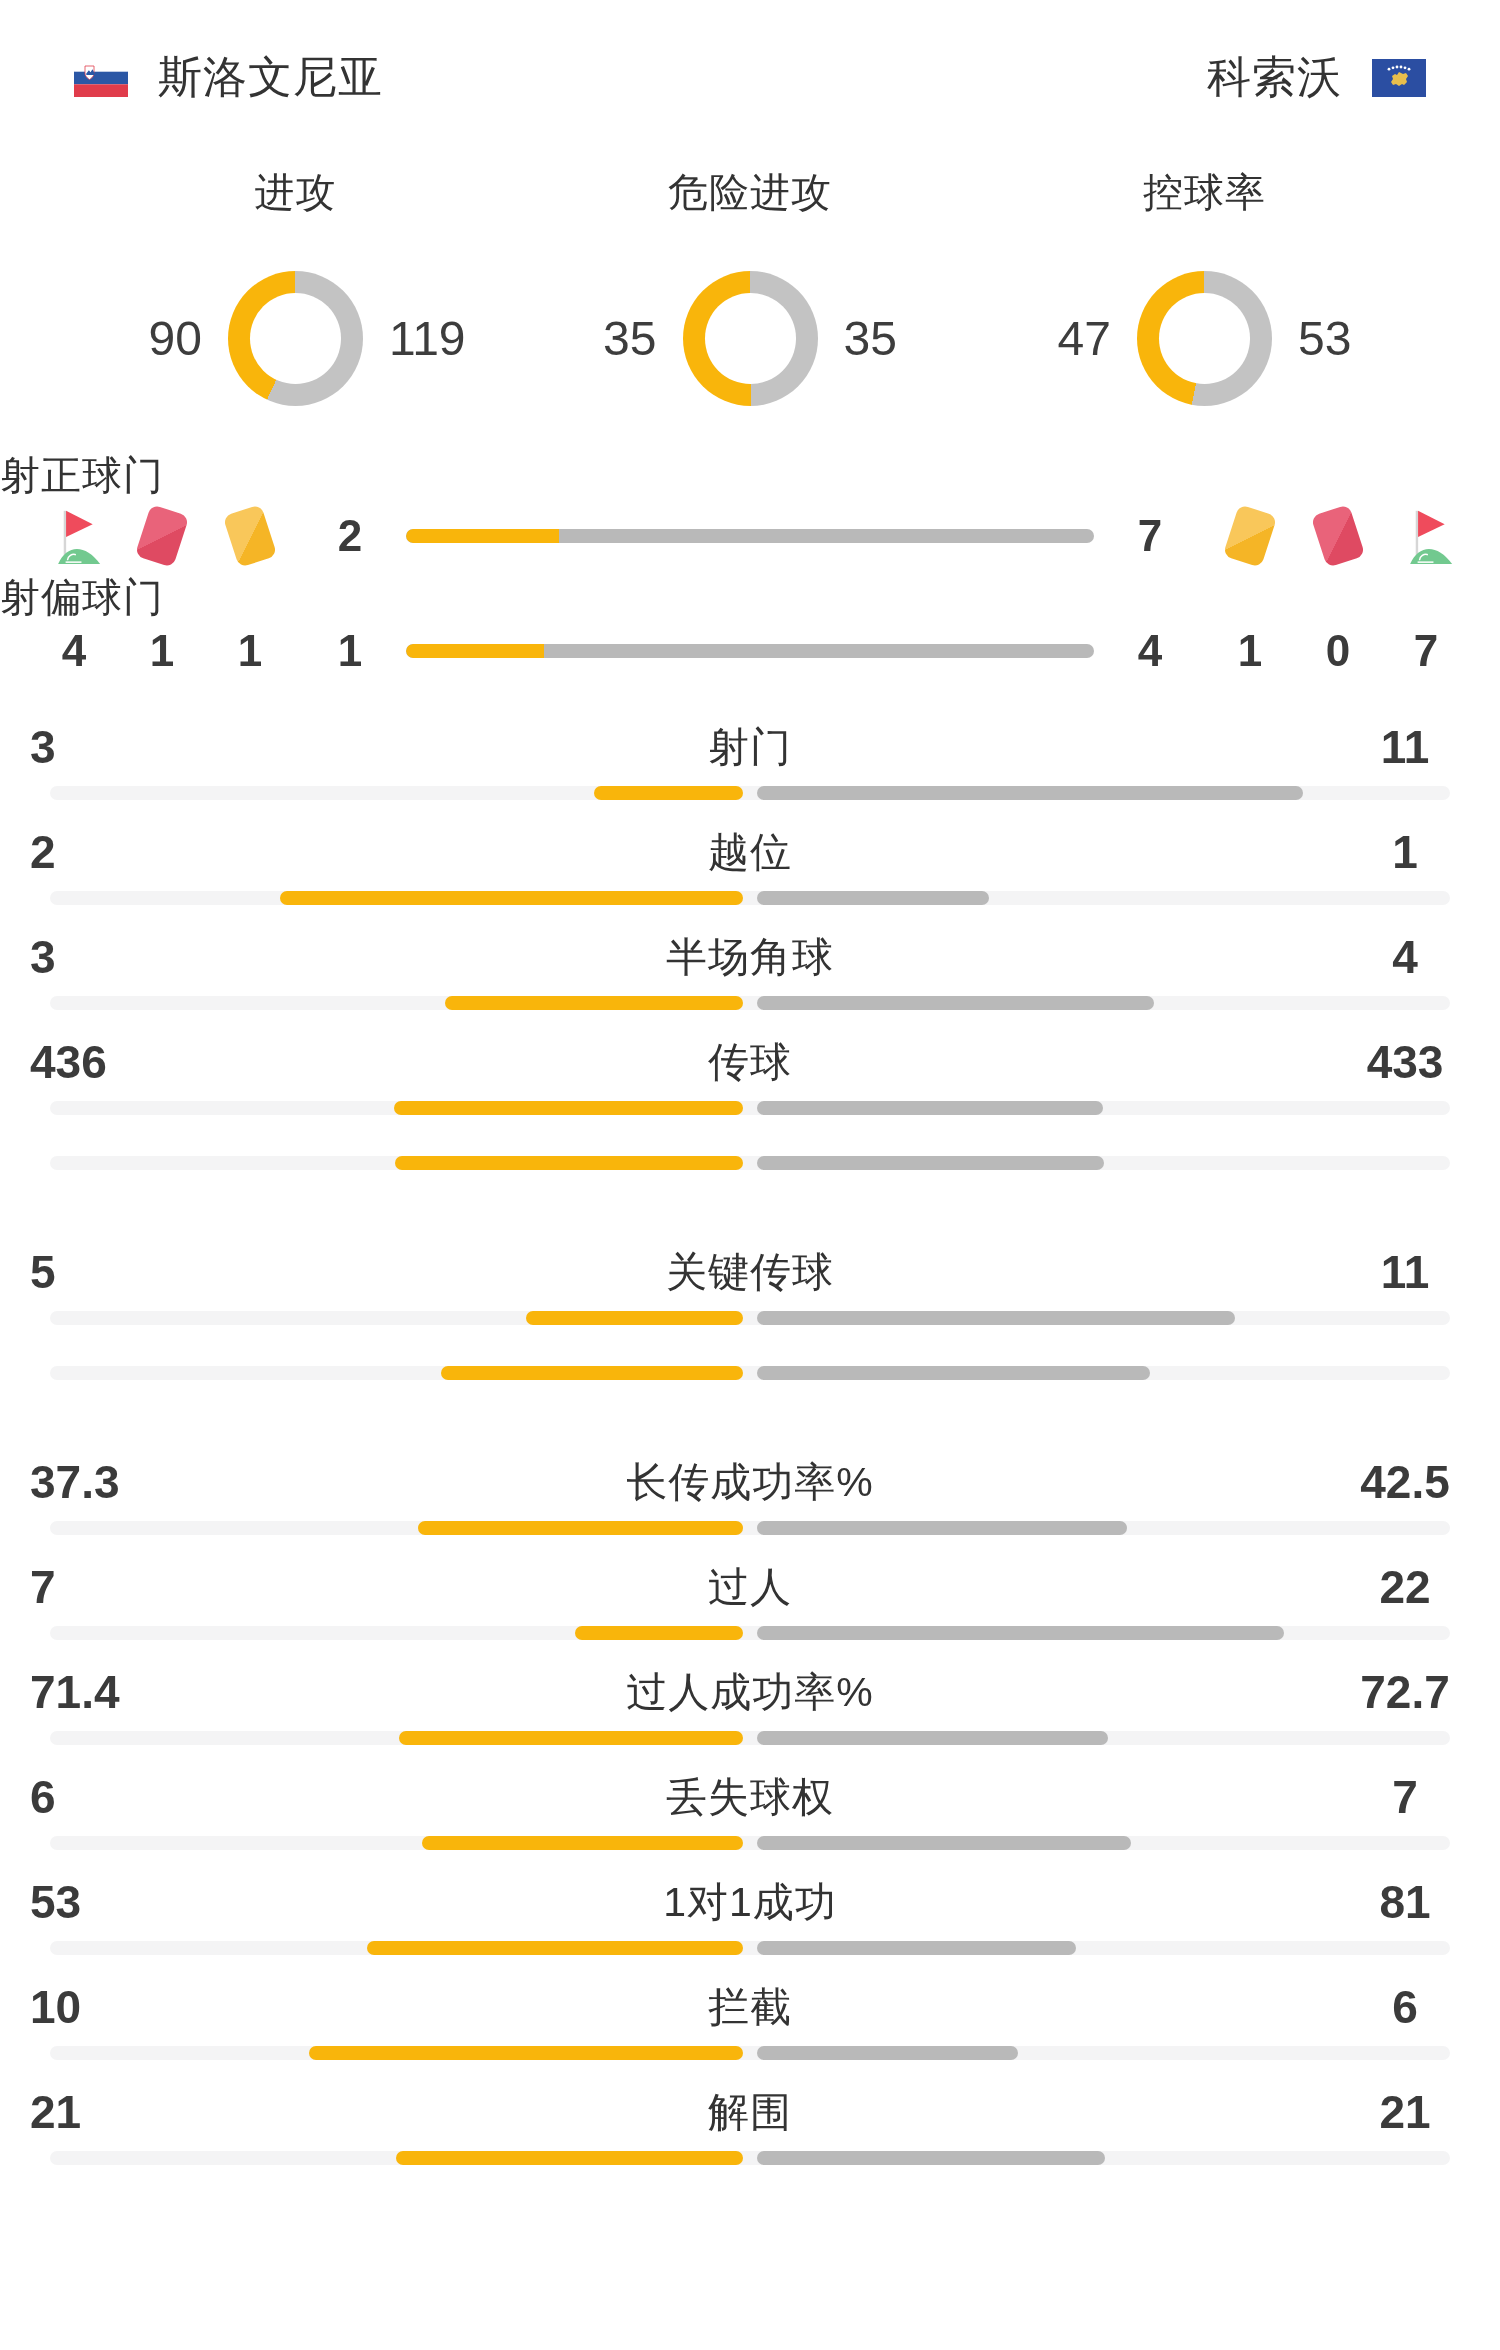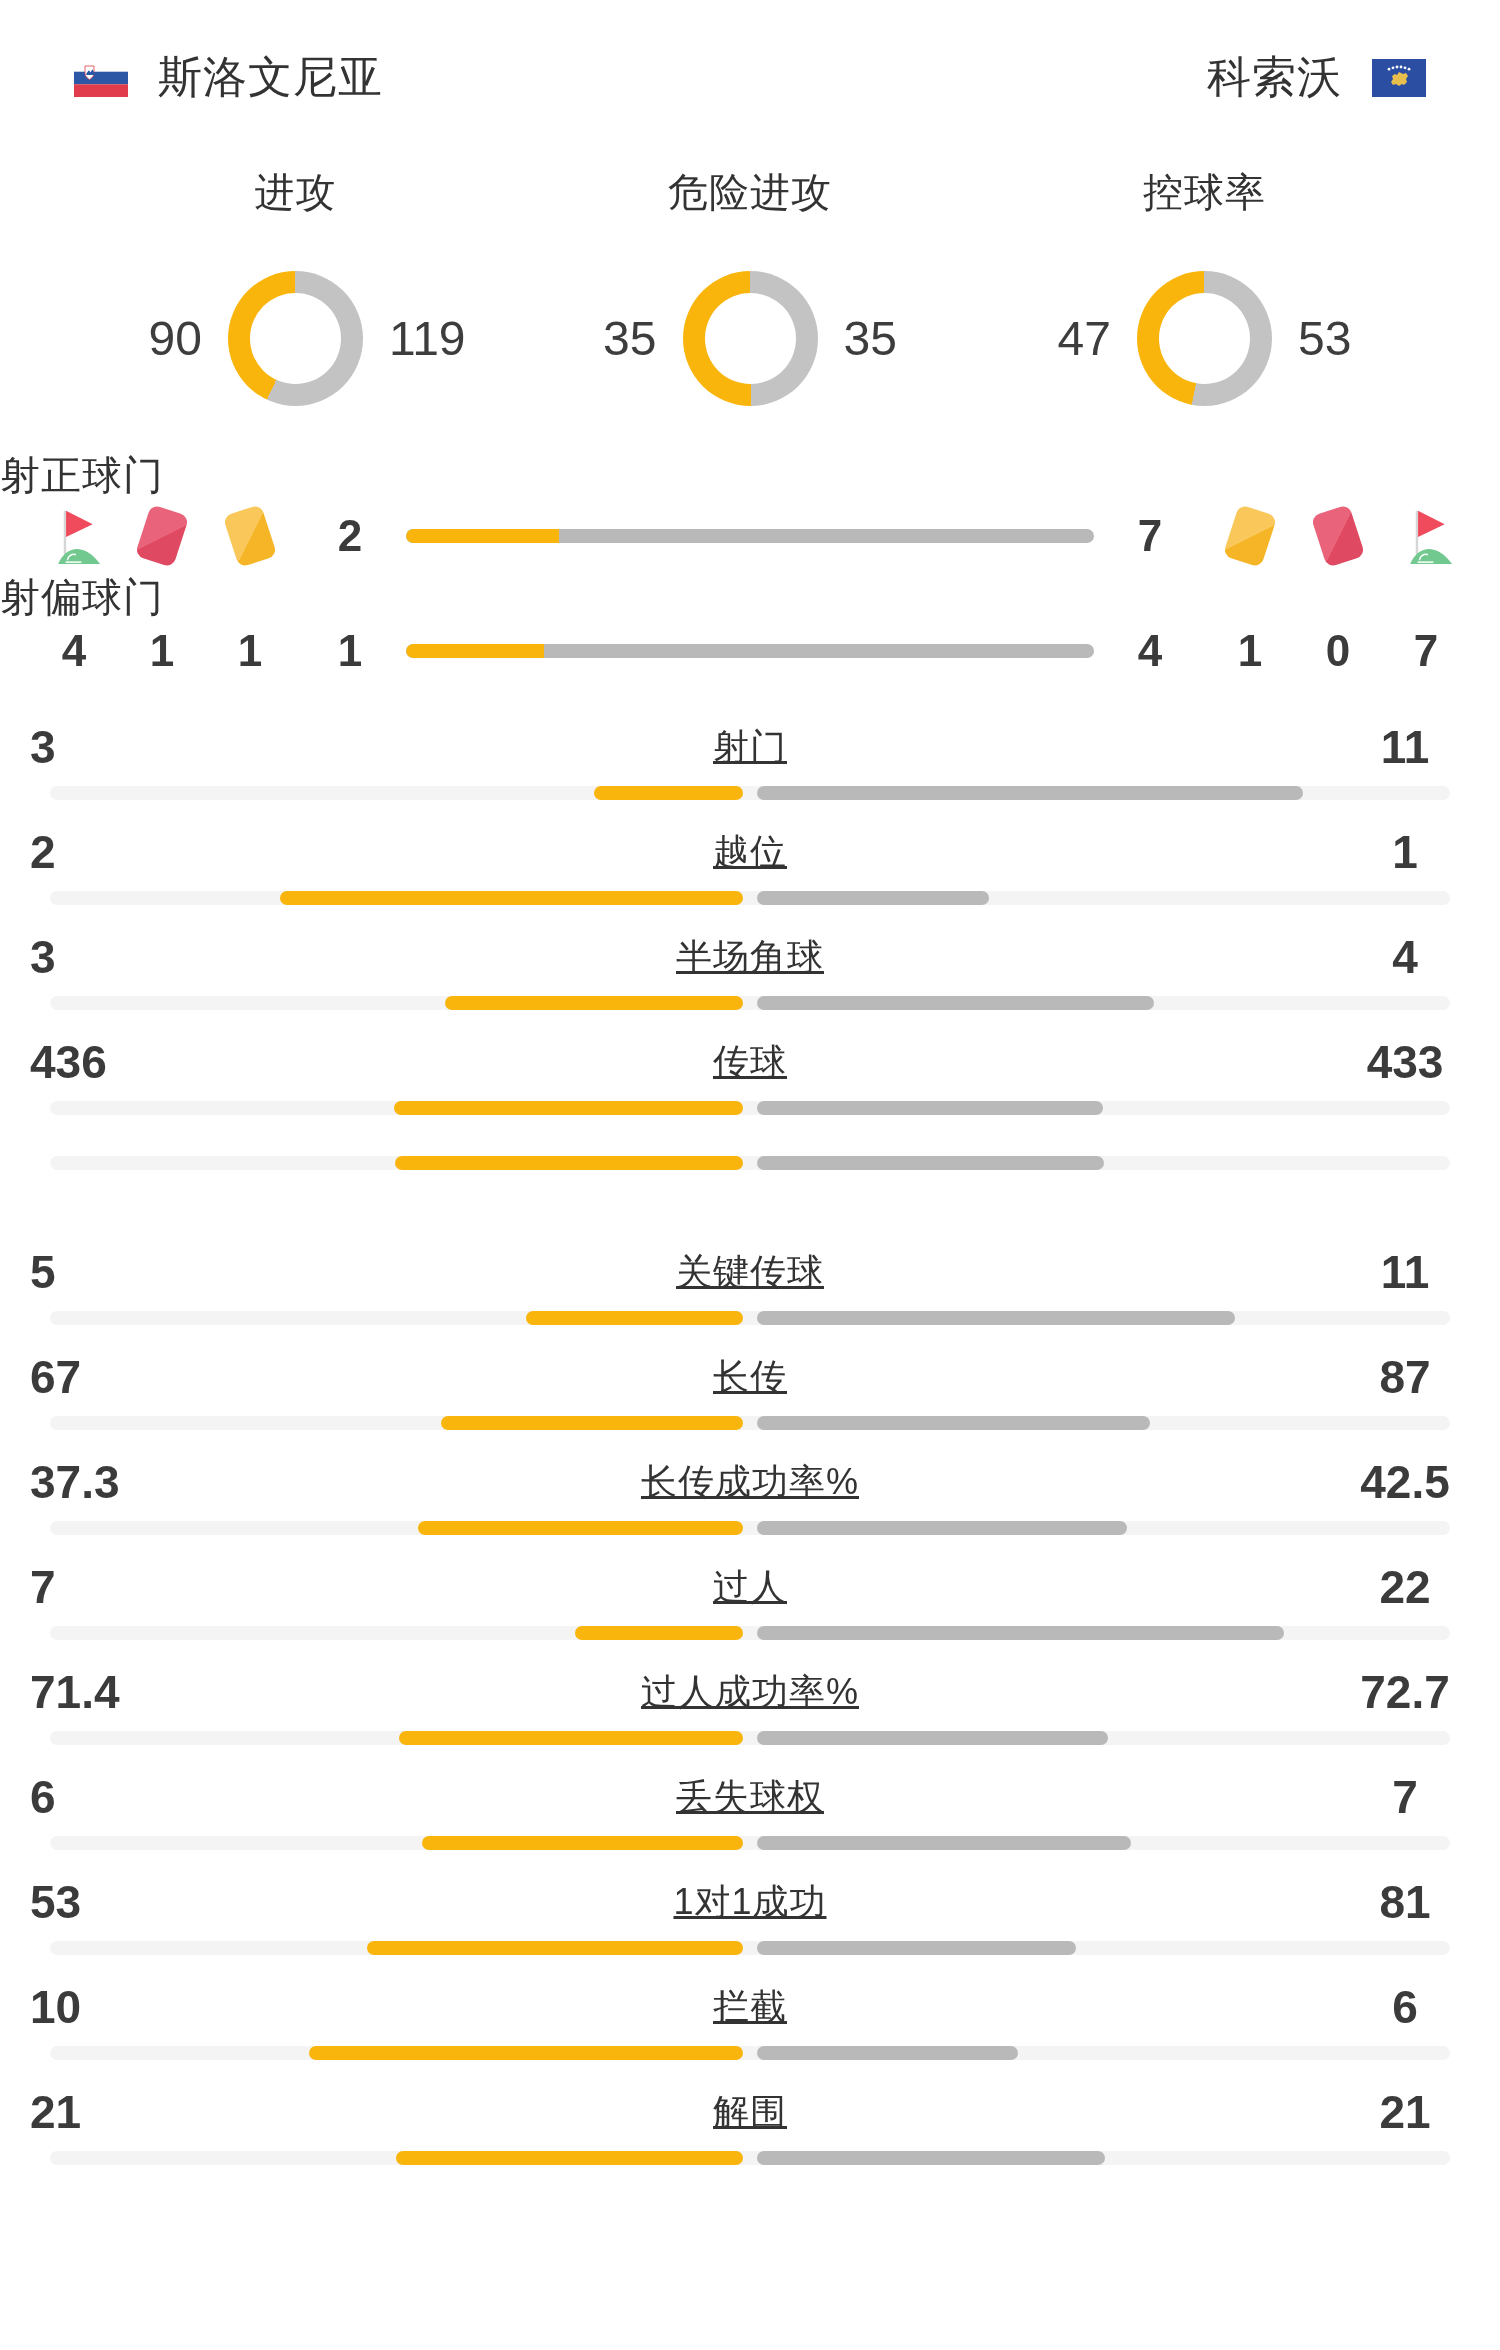--- a/index.html
+++ b/index.html
@@ -41,21 +41,21 @@
   
   .card{width:40px;height:54px;border-radius:9px;}
   .card.red{background:linear-gradient(135deg,#E9637A 0 52%,#DF4A62 52% 100%);transform:rotate(18deg);}
   .card.red.mirror{transform:rotate(-18deg);}
   .card.yellow{background:linear-gradient(135deg,#F9C75A 0 52%,#F5B526 52% 100%);transform:rotate(-18deg);}
   .card.yellow.mirror{transform:rotate(18deg);}
   
   .stats-list{margin-top:40px;}
   .stat-row{height:105px;padding:2px 30px 0;}
   .stat-head{display:flex;justify-content:space-between;align-items:flex-start;height:50px;}
-  .sl{font-size:36px;font-weight:500;color:var(--label);line-height:50px;letter-spacing:1px;text-decoration:underline;}
+  .sl{font-size:41px;font-weight:500;color:var(--label);line-height:50px;letter-spacing:1px;}
   .sv{font-size:46px;font-weight:700;color:var(--text);line-height:50px;min-width:130px;}
   .sv.left{text-align:left;}
   .sv.right{text-align:center;}
   .track{margin:14px 20px 0;height:14px;background:var(--track);border-radius:7px;position:relative;}
   .seg{position:absolute;top:0;height:14px;border-radius:7px;}
   .seg.home{background:var(--yellow);right:calc(50% + 7px);}
   .seg.away{background:var(--gray);left:calc(50% + 7px);}
 </style>
 </head>
 <body>
@@ -239,25 +239,20 @@
       <span class="sl">关键传球</span>
       <span class="sv right">11</span>
     </div>
     <div class="track">
       <div class="seg home" style="width: 217.188px;"></div>
       <div class="seg away" style="width: 477.812px;"></div>
     </div>
   </div>
 
   <div class="stat-row">
-    <div class="stat-head">
-      <span class="sv left">67</span>
-      <span class="sl">长传</span>
-      <span class="sv right">87</span>
-    </div>
     <div class="track">
       <div class="seg home" style="width: 302.37px;"></div>
       <div class="seg away" style="width: 392.63px;"></div>
     </div>
   </div>
 
   <div class="stat-row">
     <div class="stat-head">
       <span class="sv left">37.3</span>
       <span class="sl">长传成功率%</span>

